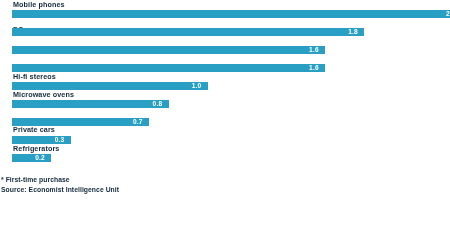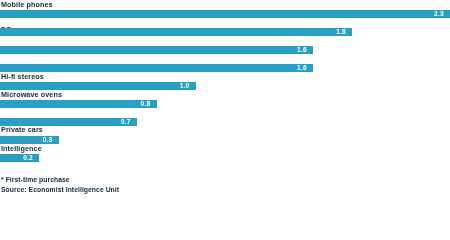--- a/index.html
+++ b/index.html
@@ -18,20 +18,21 @@
     width: 450px;
     height: 196px;
     box-sizing: border-box;
     background: #ffffff;
   }
   .rows {
     position: absolute;
     left: 0;
     top: 0;
     width: 400px;
+    padding-left: 12px;
   }
   .row {
     position: relative;
     height: 18px;
     width: 450px;
   }
   .cat-label {
     position: absolute;
     left: 1px;
     top: 0px;
@@ -143,21 +144,21 @@
     </div>
 
     <div class="row">
       <div class="bar-track">
         <div class="bar" style="width: 58.6957px; background: rgb(42, 159, 196);"></div>
         <div class="bar-value" style="color: rgb(255, 255, 255); left: 42.6957px;">0.3</div>
       </div>
     </div>
 
     <div class="row">
-      <div class="cat-label" style="color: rgb(20, 41, 61);">Intelligence</div>
+      <div class="cat-label" style="color: rgb(20, 41, 61);">Refrigerators</div>
       <div class="bar-track">
         <div class="bar" style="width: 39.1304px; background: rgb(42, 159, 196);"></div>
         <div class="bar-value" style="color: rgb(255, 255, 255); left: 23.1304px;">0.2</div>
       </div>
     </div>
 
   </div>
 
   <div class="footnotes">
     <div class="footnote">* First-time purchase</div>

